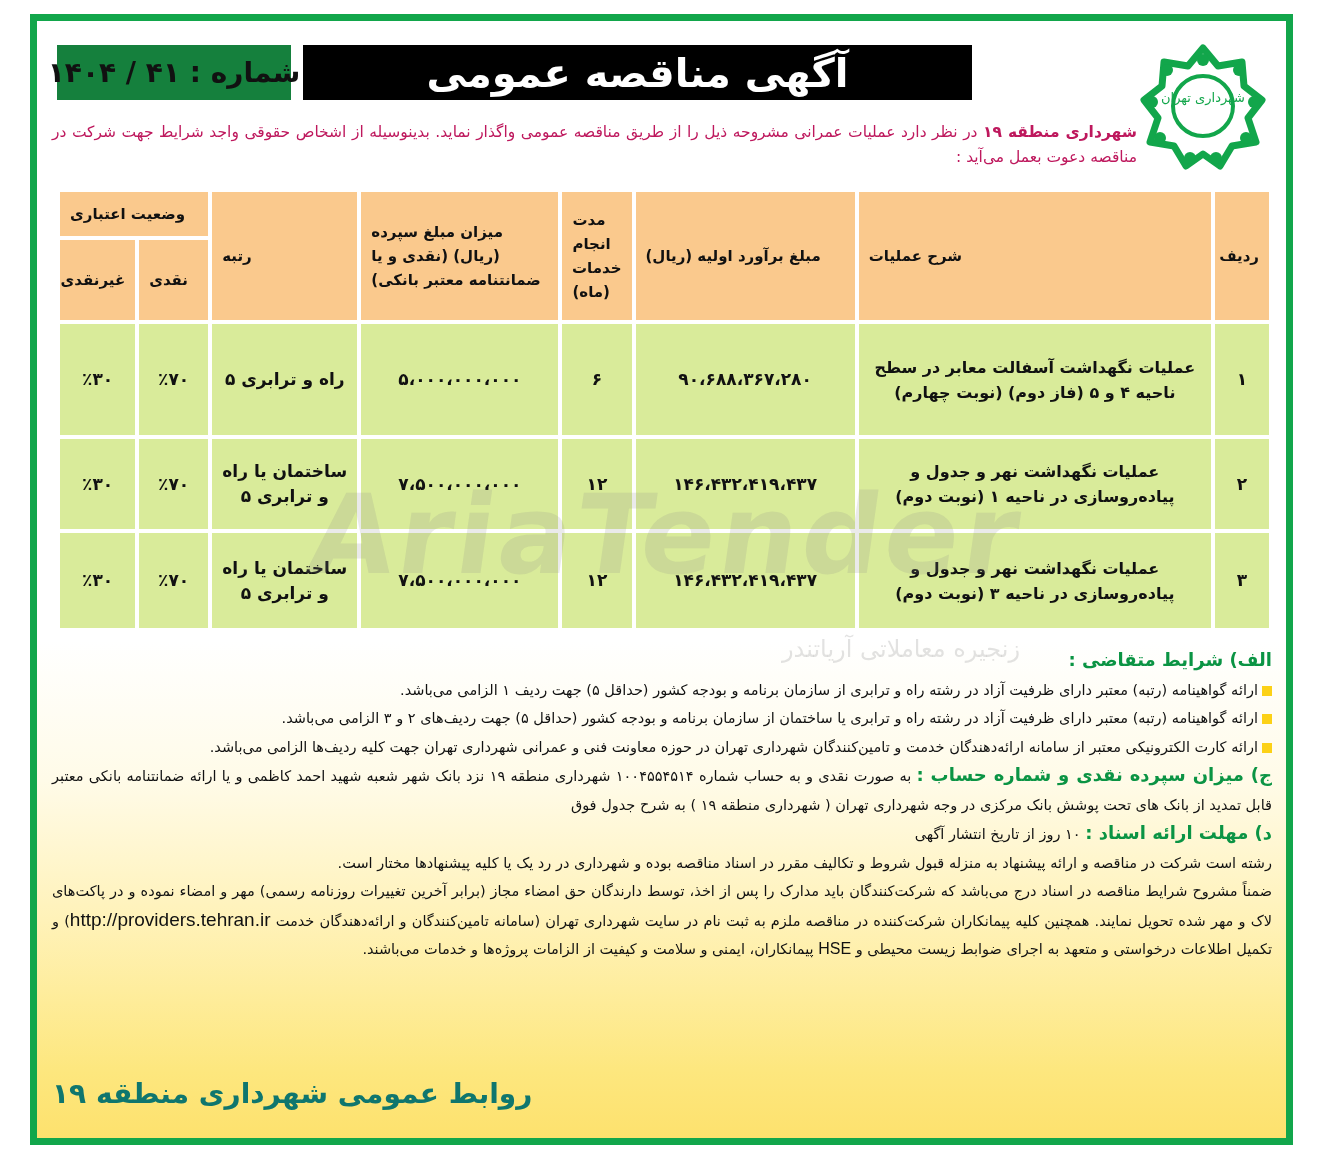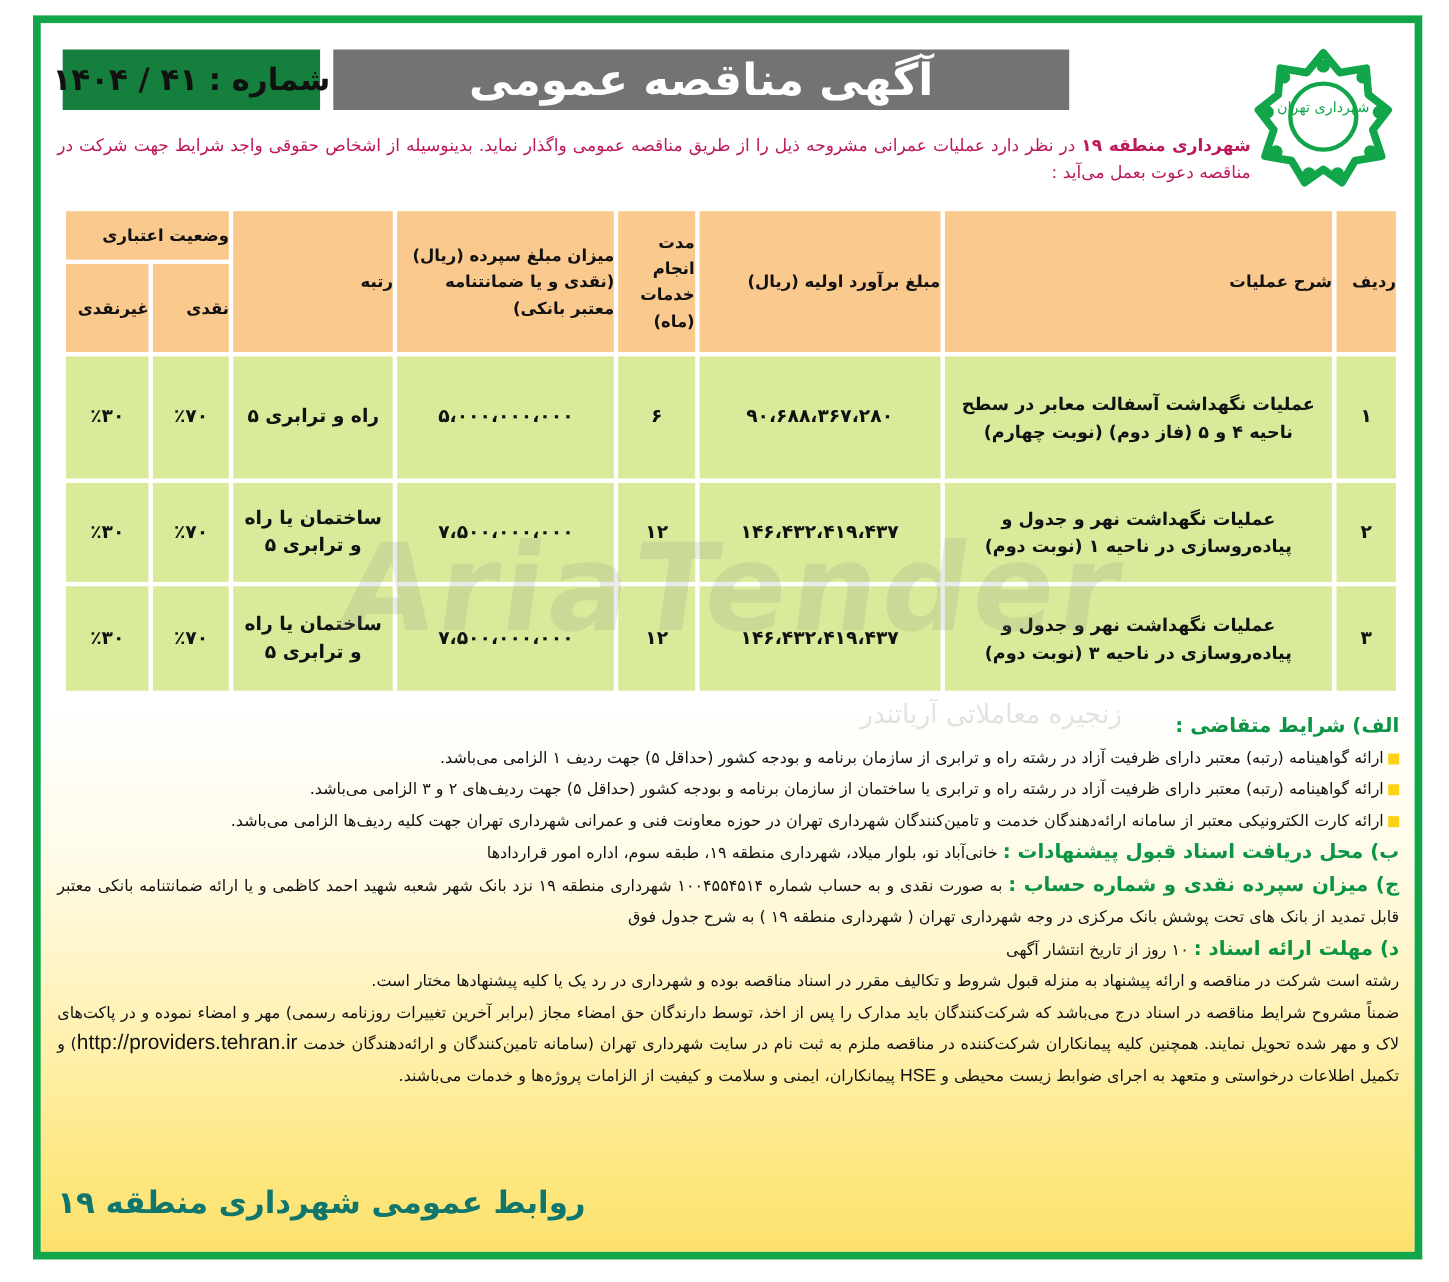--- a/index.html
+++ b/index.html
@@ -12,34 +12,34 @@
     box-sizing: border-box; border: 7px solid #12a64b;
     background: linear-gradient(to bottom, #ffffff 0px, #ffffff 620px, #fffbe8 760px, #fff2b8 900px, #fde77e 1050px, #fde06a 1131px);
   }
   .logo { position: absolute; left: 1138px; top: 42px; width: 130px; height: 128px; }
   .num-box {
     position: absolute; left: 57px; top: 45px; width: 234px; height: 55px; background: #15803d;
     display: flex; align-items: center; justify-content: center; direction: rtl;
     font-weight: bold; font-size: 28px; color: #111; white-space: nowrap;
   }
   .title-banner {
-    position: absolute; left: 303px; top: 45px; width: 669px; height: 55px; background: #737373;
+    position: absolute; left: 303px; top: 45px; width: 669px; height: 55px; background: #000000;
     display: flex; align-items: center; justify-content: center; direction: rtl;
     color: #fff; font-weight: bold; font-size: 40px; letter-spacing: 6px; white-space: nowrap;
   }
   .intro {
     position: absolute; left: 52px; top: 120px; width: 1085px; direction: rtl; text-align: justify;
     font-size: 15.5px; line-height: 25px; color: #be185d; font-family: "DejaVu Sans", sans-serif;
   }
   .intro b { font-weight: bold; }
   table.tender {
     position: absolute; left: 56px; top: 188px; width: 1217px; height: 444px;
     border-collapse: separate; border-spacing: 4px; direction: rtl; table-layout: fixed;
   }
-  table.tender th { background: #fac98d; font-weight: bold; font-size: 15px; color: #111; text-align: right; vertical-align: middle; padding: 0; line-height: 24px; }
+  table.tender th { background: #fac98d; font-weight: bold; font-size: 15px; color: #111; text-align: left; vertical-align: middle; padding: 10px; line-height: 24px; }
   table.tender td { background: #d9eb9a; font-size: 17px; font-weight: bold; color: #111; text-align: center; vertical-align: middle; padding: 2px 6px; line-height: 25px; }
   table.tender td.desc { font-size: 16px; }
   .watermark {
     position: absolute; left: 310px; top: 470px; width: 720px; height: 130px; pointer-events: none;
     font-family: "DejaVu Sans", sans-serif; font-weight: bold; font-size: 110px; color: rgba(140,140,140,0.18);
     letter-spacing: 4px; line-height: 130px; white-space: nowrap; transform: skewX(-8deg);
   }
   .watermark-fa {
     position: absolute; left: 300px; top: 635px; width: 720px; text-align: right; direction: rtl;
     font-size: 24px; color: rgba(150,150,150,0.28); letter-spacing: 14px; white-space: nowrap; pointer-events: none;
@@ -151,20 +151,19 @@
 </table>
 
 <div class="watermark">AriaTender</div>
 <div class="watermark-fa">زنجیره معاملاتی آریاتندر</div>
 
 <div class="conditions">
   <p><span class="sec-title">الف) شرایط متقاضی :</span></p>
   <p><span class="bullet"></span><span>ارائه گواهینامه (رتبه) معتبر دارای ظرفیت آزاد در رشته راه و ترابری از سازمان برنامه و بودجه کشور (حداقل ۵) جهت ردیف ۱ الزامی می‌باشد.</span></p>
   <p><span class="bullet"></span><span>ارائه گواهینامه (رتبه) معتبر دارای ظرفیت آزاد در رشته راه و ترابری یا ساختمان از سازمان برنامه و بودجه کشور (حداقل ۵) جهت ردیف‌های ۲ و ۳ الزامی می‌باشد.</span></p>
   <p><span class="bullet"></span><span>ارائه کارت الکترونیکی معتبر از سامانه ارائه‌دهندگان خدمت و تامین‌کنندگان شهرداری تهران در حوزه معاونت فنی و عمرانی شهرداری تهران جهت کلیه ردیف‌ها الزامی می‌باشد.</span></p>
-  <p><span class="sec-title">ب) محل دریافت اسناد قبول پیشنهادات :</span><span> خانی‌آباد نو، بلوار میلاد، شهرداری منطقه ۱۹، طبقه سوم، اداره امور قراردادها</span></p>
   <p><span class="sec-title">ج) میزان سپرده نقدی و شماره حساب :</span><span> به صورت نقدی و به حساب شماره ۱۰۰۴۵۵۴۵۱۴ شهرداری منطقه ۱۹ نزد بانک شهر شعبه شهید احمد کاظمی و یا ارائه ضمانتنامه بانکی معتبر قابل تمدید از بانک های تحت پوشش بانک مرکزی در وجه شهرداری تهران ( شهرداری منطقه ۱۹ ) به شرح جدول فوق</span></p>
   <p><span class="sec-title">د) مهلت ارائه اسناد :</span><span> ۱۰ روز از تاریخ انتشار آگهی</span></p>
   <p>رشته است شرکت در مناقصه و ارائه پیشنهاد به منزله قبول شروط و تکالیف مقرر در اسناد مناقصه بوده و شهرداری در رد یک یا کلیه پیشنهادها مختار است.</p>
   <p><span>ضمناً مشروح شرایط مناقصه در اسناد درج می‌باشد که شرکت‌کنندگان باید مدارک را پس از اخذ، توسط دارندگان حق امضاء مجاز (برابر آخرین تغییرات روزنامه رسمی) مهر و امضاء نموده و در پاکت‌های لاک و مهر شده تحویل نمایند. همچنین کلیه پیمانکاران شرکت‌کننده در مناقصه ملزم به ثبت نام در سایت شهرداری تهران (سامانه تامین‌کنندگان و ارائه‌دهندگان خدمت </span><span class="latin">http://providers.tehran.ir</span><span>) و تکمیل اطلاعات درخواستی و متعهد به اجرای ضوابط زیست محیطی و </span><span class="latin" style="font-size:16px">HSE</span><span> پیمانکاران، ایمنی و سلامت و کیفیت از الزامات پروژه‌ها و خدمات می‌باشند.</span></p>
 </div>
 
 <div class="footer-sig">روابط عمومی شهرداری منطقه ۱۹</div>
 
 </body></html>

